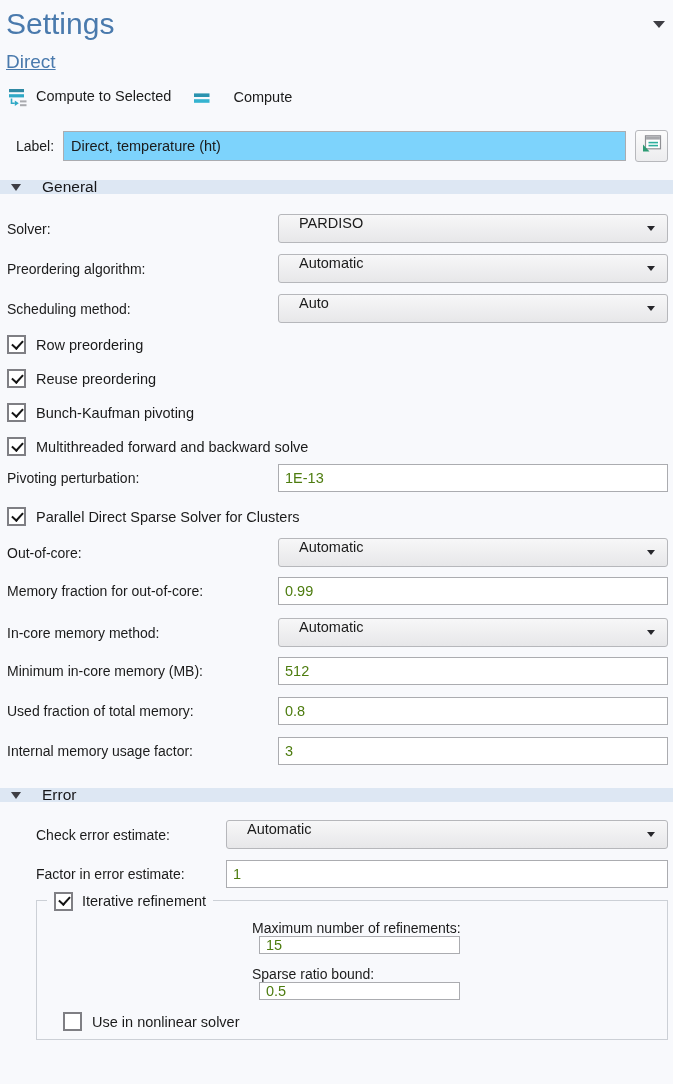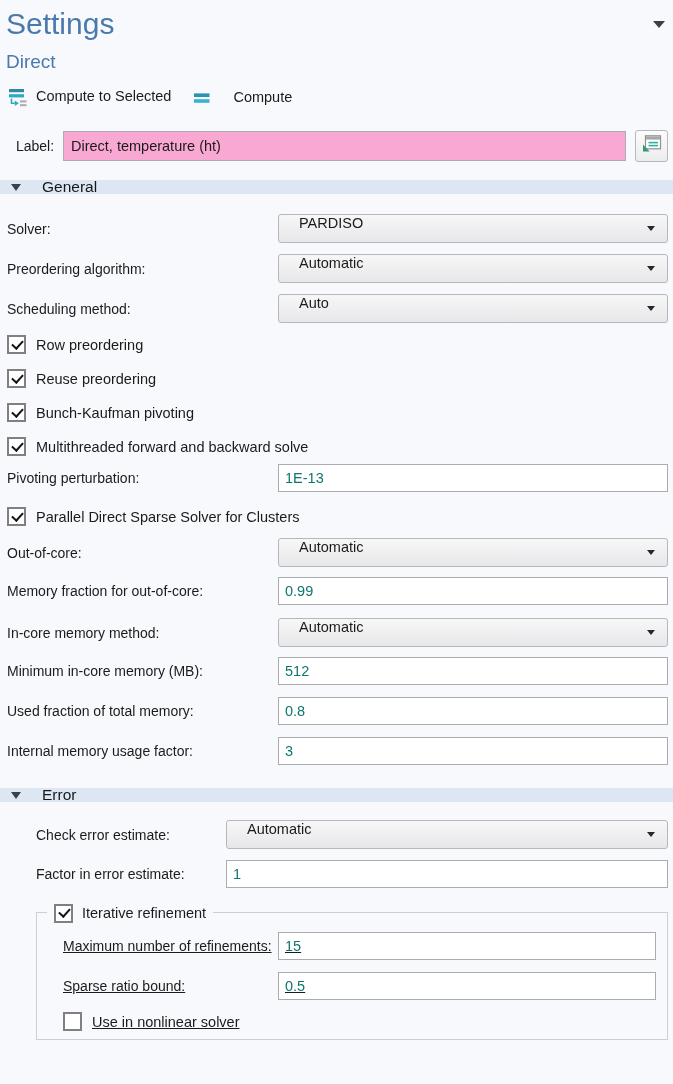--- a/index.html
+++ b/index.html
@@ -7,33 +7,33 @@
   body {
     width:673px; height:1084px; overflow:hidden;
     background:var(--panel_bg,#f8f9fc);
     font-family:"Liberation Sans", sans-serif;
     color:#1b1b1b;
   }
   .panel { position:relative; width:673px; height:1084px; }
 
   
   .title { margin:6px 0 0 6px; font-size:30px; font-weight:400; line-height:36px; color:var(--title_blue,#4a7aad); }
-  .subtitle { margin:8px 0 0 6px; font-size:19px; line-height:24px; color:var(--title_blue,#4a7aad); }
+  .subtitle { margin:8px 0 0 6px; font-size:19px; line-height:24px; color:var(--title_blue,#4a7aad);text-decoration:underline; }
   .menu-chevron { position:absolute; top:15px; right:8px; width:0; height:0;
     border-left:6px solid transparent; border-right:6px solid transparent; border-top:7px solid #3e3e44; cursor:pointer; }
 
   .toolbar { display:flex; align-items:center; margin:11px 0 0 8px; height:26px; font-size:14.5px; }
   .tb-item { display:flex; gap:8px; cursor:pointer; }
   .tb-item + .tb-item { margin-left:22px;gap:22px; }
   .tb-item svg { display:block; }
 
   
   .label-row { display:flex; align-items:center; margin:19px 5px 0 7px; }
   .label-row .lbl { width:56px; flex-shrink:0; font-size:14px;text-align:center; }
-  .label-input { flex:1; height:30px; border:1px solid #abacb0; background:#f9a8d4; font-size:14.5px; padding:0 7px;
+  .label-input { flex:1; height:30px; border:1px solid #abacb0; background:#7dd3fc; font-size:14.5px; padding:0 7px;
     font-family:"Liberation Sans",sans-serif; color:#1b1b1b; min-width:0; outline:none; }
   .label-btn { width:33px; height:32px; margin-left:9px; flex-shrink:0; border:1px solid #b7b8bc; border-radius:3px;
     background:linear-gradient(#fcfcfc,#ececee); display:flex; align-items:center; justify-content:center; cursor:pointer; }
 
   
   .section-header { display:flex; align-items:center; background:var(--section_header_bg,#dde7f3); height:14px;
     padding-left:11px; cursor:pointer; }
   .sec-tri { width:0; height:0; border-left:5.5px solid transparent; border-right:5.5px solid transparent;
     border-top:7px solid #3e3e44; margin-right:21px; }
   .sec-title { font-size:15.5px; color:#17171a; }
@@ -49,34 +49,34 @@
   .error-body .flbl { width:190px; }
   .groupbox .flbl { width:215px; }
 
   .dropdown { flex:1; position:relative; height:29px; border:1px solid #b6b7bb; border-radius:3px;
     background:linear-gradient(#f7f7f8,#e7e7e9); display:flex; 
     padding:0 30px 0 20px; font-size:14.5px; cursor:pointer; min-width:0; }
   .dd-arrow { position:absolute; right:12px; top:50%; margin-top:-3px; width:0; height:0;
     border-left:4.5px solid transparent; border-right:4.5px solid transparent; border-top:5.5px solid #26262b; }
 
   .tinput { flex:1; height:28px; border:1px solid #abacb0; background:#fff; font-size:14.5px; padding:0 6px;
-    font-family:"Liberation Sans",sans-serif; color:#0f766e; min-width:0; outline:none; }
+    font-family:"Liberation Sans",sans-serif; color:#4d7c0f; min-width:0; outline:none; }
 
   
   .cbrow { display:flex; align-items:center; gap:10px; margin-bottom:15px; height:19px; }
   .cb { width:19px; height:19px; border:2px solid #7f7f84; background:#fff; position:relative; flex-shrink:0; cursor:pointer; }
   .cb[data-checked="true"]::after { content:""; position:absolute; left:2.5px; top:2.5px; width:9px; height:5px;
     border-left:2.5px solid #141414; border-bottom:2.5px solid #141414; transform:rotate(-48deg); }
   .cblbl { font-size:14.5px; }
 
   
-  .groupbox { position:relative; border:1px solid #ccd0d6; margin:24px 0 0 0; padding:19px 11px 8px 26px;text-decoration:underline; }
+  .groupbox { position:relative; border:1px solid #ccd0d6; margin:12px 0 0 0; padding:19px 11px 8px 26px; }
   .group-legend { position:absolute; top:-11px; left:10px; display:flex; align-items:center; gap:9px;
     background:var(--panel_bg,#f8f9fc); padding:0 7px; height:22px; font-size:14.5px; }
-  .groupbox .frow { margin-bottom:12px; }
+  .groupbox .frow { margin-bottom:12px;flex-direction:column; }
   .groupbox .cbrow { margin-bottom:0; }
   .mb0 { margin-bottom:0 !important; }
   .mb8 { margin-bottom:8px !important; }
   .mb10 { margin-bottom:10px !important; }
   .mb12 { margin-bottom:12px !important; }
   .mb13 { margin-bottom:13px !important; }
   .mb15 { margin-bottom:15px !important; }
 </style>
 </head>
 <body>

